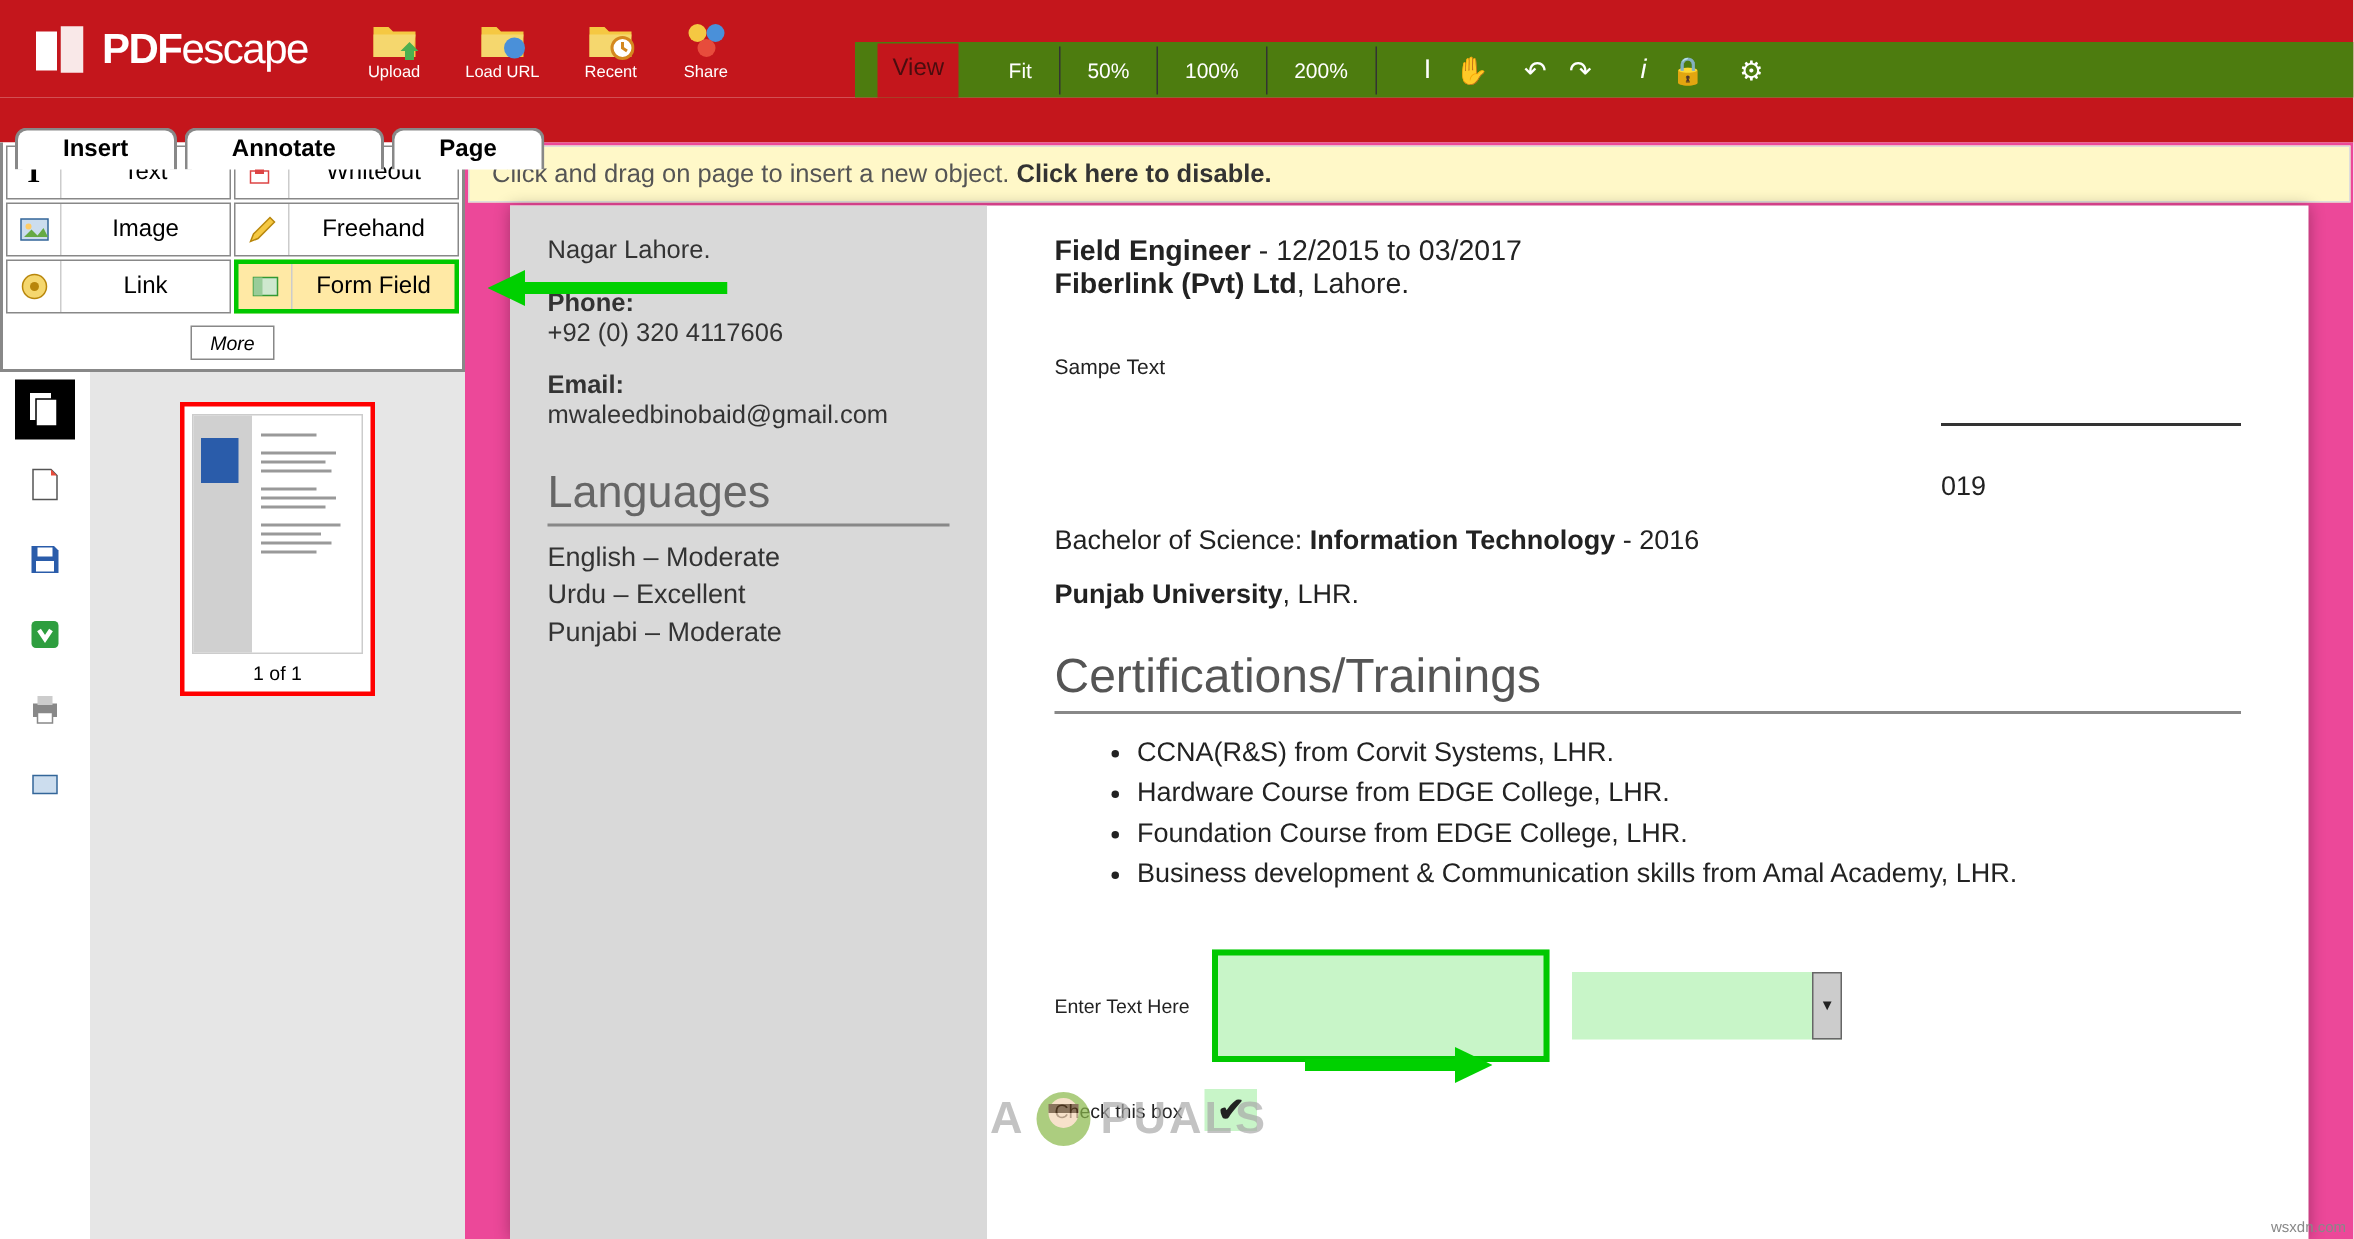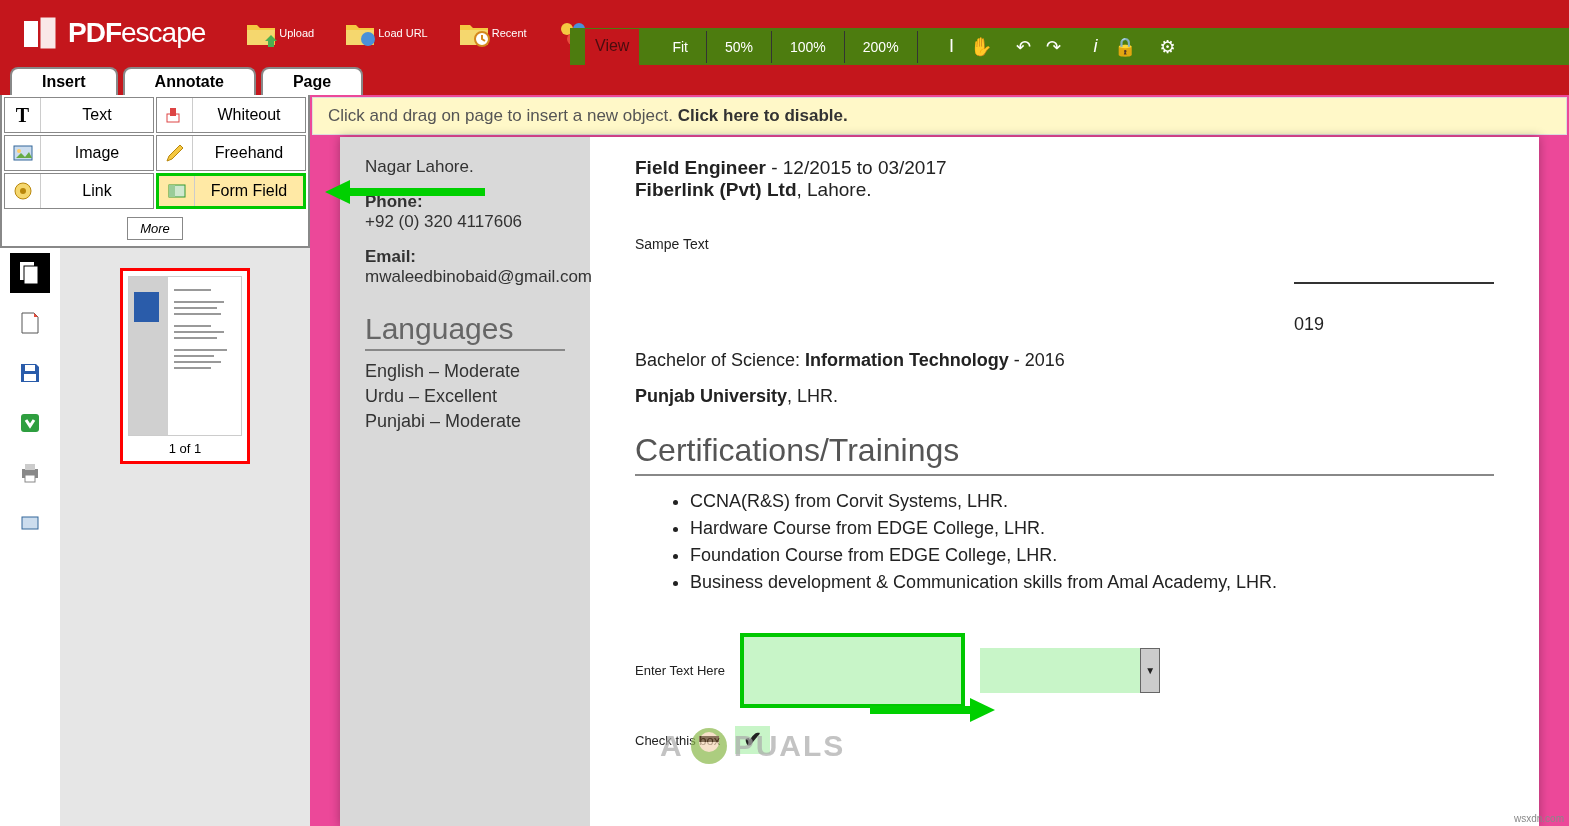--- a/index.html
+++ b/index.html
@@ -5,35 +5,35 @@
 * { margin: 0; padding: 0; box-sizing: border-box; }
 body { font-family: Arial, sans-serif; overflow: hidden; width: 1569px; height: 826px; background: #fff; position: relative; }
 
 
 .top-toolbar { background: #c4161c; height: 65px; display: flex; align-items: center; padding-left: 20px; }
 .logo { display: flex; align-items: center; gap: 8px; margin-right: 40px; }
 .logo-icon { width: 40px; height: 40px; }
 .logo-text { color: #fff; font-size: 28px; font-weight: bold; letter-spacing: -1px; }
 .logo-text-light { font-weight: 300; }
 .top-buttons { display: flex; gap: 30px; align-items: center; }
-.top-btn { display: flex; flex-direction: row; align-items: center; gap: 2px; cursor: pointer; }
+.top-btn { display: flex; flex-direction: column; align-items: center; gap: 2px; cursor: pointer; }
 .top-btn-icon { width: 32px; height: 28px; }
 .top-btn-label { color: #fff; font-size: 11px; }
 
 
 .view-bar { position: absolute; top: 28px; left: 570px; right: 0; height: 37px; background: #4d7c0f; display: flex; align-items: center; }
 .view-label { color: #c4161c; font-size: 16px; margin: 0 15px; background: #c4161c; padding: 8px 10px 10px 10px; color:#4a0d0f; }
 .zoom-btn { color: #fff; padding: 8px 18px; font-size: 14px; cursor: pointer; border-right: 1px solid #333; }
 .view-icons { display: flex; gap: 2px; margin-left: 20px; }
 .view-icon-box { width: 28px; height: 28px; display: flex; align-items: center; justify-content: center; color: #fff; cursor: pointer; font-size: 18px; }
 .view-sep { width: 10px; }
 
 
 .tabs { display: flex; background: #c4161c; padding-left: 10px; height: 30px; align-items: flex-end; }
-.tab { background: #fff; border: 2px solid #888; border-bottom: none; border-radius: 8px 8px 0 0; padding: 4px 30px; font-size: 16px; font-weight: bold; margin-right: 5px; cursor: pointer; position: relative; top: 0; }
+.tab { background: #fff; border: 2px solid #888; border-bottom: none; border-radius: 8px 8px 0 0; padding: 4px 30px; font-size: 16px; font-weight: bold; margin-right: 5px; cursor: pointer; position: relative; top: 18px; }
 
 
 .tool-panel { width: 310px; background: #fff; border: 2px solid #888; border-top: none; padding: 2px; }
 .tool-grid { display: grid; grid-template-columns: 1fr 1fr; gap: 2px; }
 .tool-item { display: flex; align-items: center; border: 1px solid #888; height: 36px; cursor: pointer; background: #fff; }
 .tool-icon { width: 36px; height: 100%; display: flex; align-items: center; justify-content: center; border-right: 1px solid #ccc; font-size: 20px; }
 .tool-label { flex: 1; text-align: center; font-size: 16px; }
 .tool-item.highlighted { border: 3px solid #00c800; background: #ffe9a5; }
 .more-btn { margin: 8px auto 4px; display: block; border: 1px solid #888; background: #fff; padding: 3px 12px; font-size: 13px; cursor: pointer; font-style: italic; }
 
@@ -52,21 +52,21 @@
 .thumb-line { height: 2px; background: #999; margin-bottom: 4px; }
 .thumb-label { text-align: center; font-size: 13px; margin-top: 5px; }
 
 
 .hint-bar { background: #fff8c8; border: 1px solid #ddd; padding: 8px 15px; font-size: 17px; color: #555; margin: 2px; }
 .hint-bar b { color: #333; }
 
 
 .doc-viewer { flex: 1; background: #ec4899; display: flex; flex-direction: column; }
 .doc-page { background: #fff; margin: 0 30px; flex: 1; display: flex; box-shadow: 0 0 10px rgba(0,0,0,0.3); overflow: hidden; }
-.doc-left { width: 250px; background: #d9d9d9; padding: 20px 25px; color: #333; }
+.doc-left { width: 318px; background: #d9d9d9; padding: 20px 25px; color: #333; }
 .doc-right { flex: 1; padding: 20px 45px; color: #222; position: relative; }
 .section-label { font-size: 17px; font-weight: bold; margin-top: 15px; }
 .section-text { font-size: 17px; margin-bottom: 10px; }
 .lang-heading { font-size: 30px; color: #666; margin-top: 25px; border-bottom: 2px solid #888; padding-bottom: 3px; margin-bottom: 10px; }
 .lang-item { font-size: 18px; color: #333; margin-bottom: 4px; }
 .job-title { font-size: 19px; }
 .job-title b { font-weight: bold; }
 .underline-field { border-bottom: 2px solid #333; width: 200px; margin-left: auto; margin-top: 30px; }
 .year-val { text-align: right; margin-top: 30px; font-size: 18px; padding-right: 170px; }
 .degree { font-size: 18px; margin-top: 15px; }

